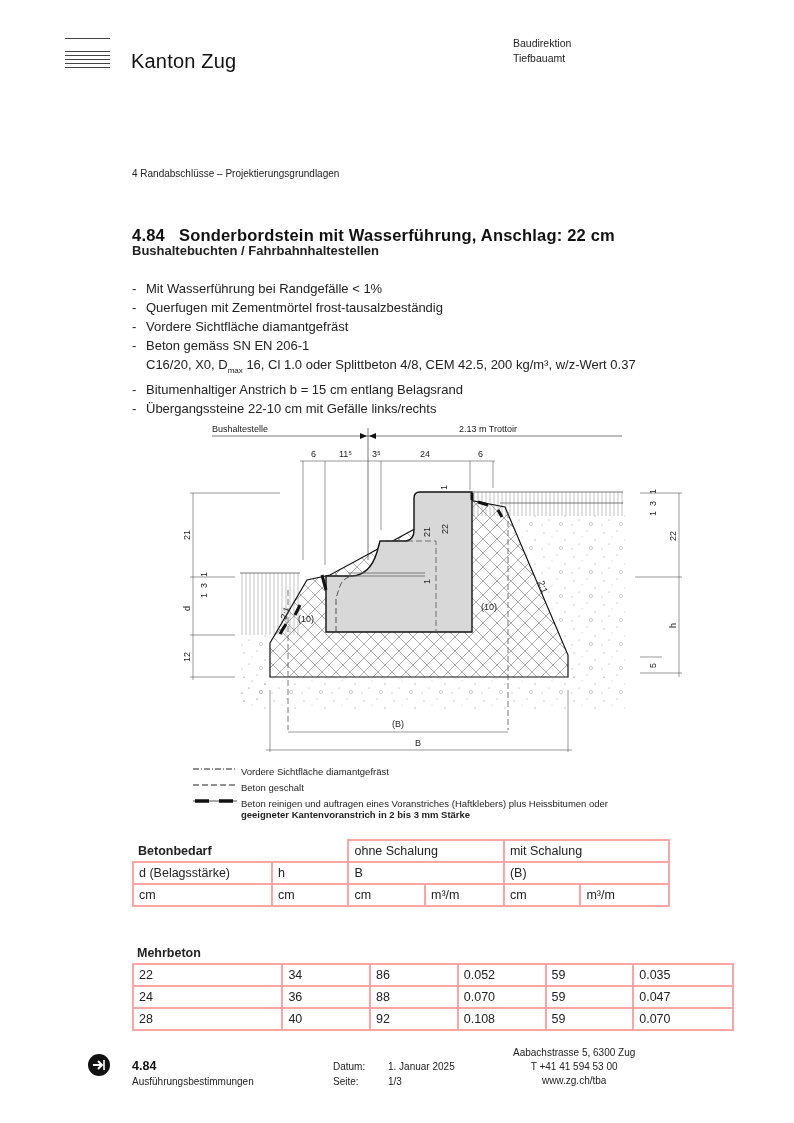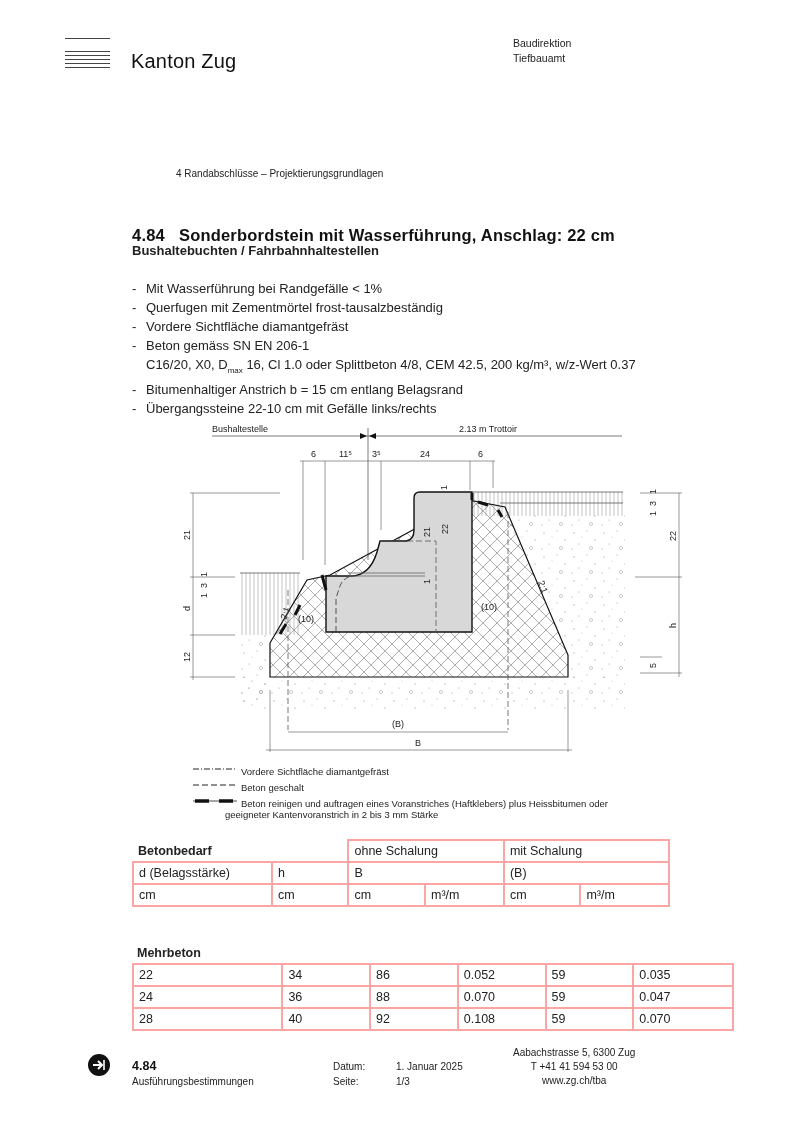--- a/index.html
+++ b/index.html
@@ -3,44 +3,44 @@
 <meta charset="utf-8">
 <style>
   html,body{margin:0;padding:0;background:#fff;}
   body{width:794px;height:1123px;position:relative;overflow:hidden;font-family:"Liberation Sans",sans-serif;color:#111;}
   .abs{position:absolute;}
   .logo-lines{left:65px;top:38px;width:45px;}
   .logo-lines div{height:1px;background:#444;margin-bottom:3px;}
   .logo-lines .top{margin-bottom:12px;}
   .brand{left:131px;top:50px;font-size:20px;letter-spacing:0.2px;color:#111;}
   .dept{left:513px;top:36px;font-size:10.5px;line-height:15px;color:#222;}
-  .breadcrumb{left:132px;top:168px;font-size:10px;color:#222;margin-left:44px;}
+  .breadcrumb{left:132px;top:168px;font-size:10px;color:#222;}
   .title{left:132px;top:205px;font-size:16.5px;font-weight:bold;letter-spacing:0.2px;margin-top:21px;}
   .title .num{margin-right:14px;}
   .subtitle{left:132px;top:243px;font-size:13px;font-weight:bold;color:#222;}
   .bullets{left:132px;top:279px;font-size:13px;line-height:19px;color:#222;}
   .bullets .row{white-space:nowrap;}
   .bullets .dash{display:inline-block;width:14px;}
   .bullets sub{font-size:8px;}
   .drawing{left:180px;top:420px;width:520px;height:340px;}
   .legend{left:193px;top:764px;font-size:9.5px;line-height:16px;color:#222;}
   .legend .lrow{display:flex;align-items:flex-start;}
   .legend .sym{width:48px;height:10px;margin-right:0;flex:none;}
-  .legend .cont{margin-left:32px;margin-top:-5px;}
+  .legend .cont{margin-left:48px;margin-top:-5px;font-weight:bold;}
   table.t{position:absolute;border-collapse:collapse;font-size:12.5px;color:#222;}
   table.t td{border:2px solid #fca5a5;padding:2px 5px;height:16px;vertical-align:middle;}
   .t1{left:132px;top:839px;width:538px;}
   .t2{left:132px;top:963px;width:602px;}
   .t1 td.nb{border-left:none;border-right:none;border-top:none;}
   .mb-label{left:137px;top:946px;font-size:12.5px;font-weight:bold;color:#222;}
   .footer-icon{left:88px;top:1054px;width:22px;height:22px;border-radius:50%;background:#111;}
   .f-num{left:132px;top:1059px;font-size:12.5px;font-weight:bold;}
   .f-sub{left:132px;top:1076px;font-size:10px;color:#222;}
   .f-lbl{left:333px;font-size:10px;color:#222;}
-  .f-val{left:396px;font-size:10px;color:#222;}
+  .f-val{left:388px;font-size:10px;color:#222;}
   .f-addr{left:513px;top:1046px;font-size:10px;line-height:14px;color:#222;text-align:center;}
 </style>
 </head>
 <body>
 
 <div class="abs logo-lines">
   <div class="top"></div>
     <div></div>
     <div></div>
     <div></div>

